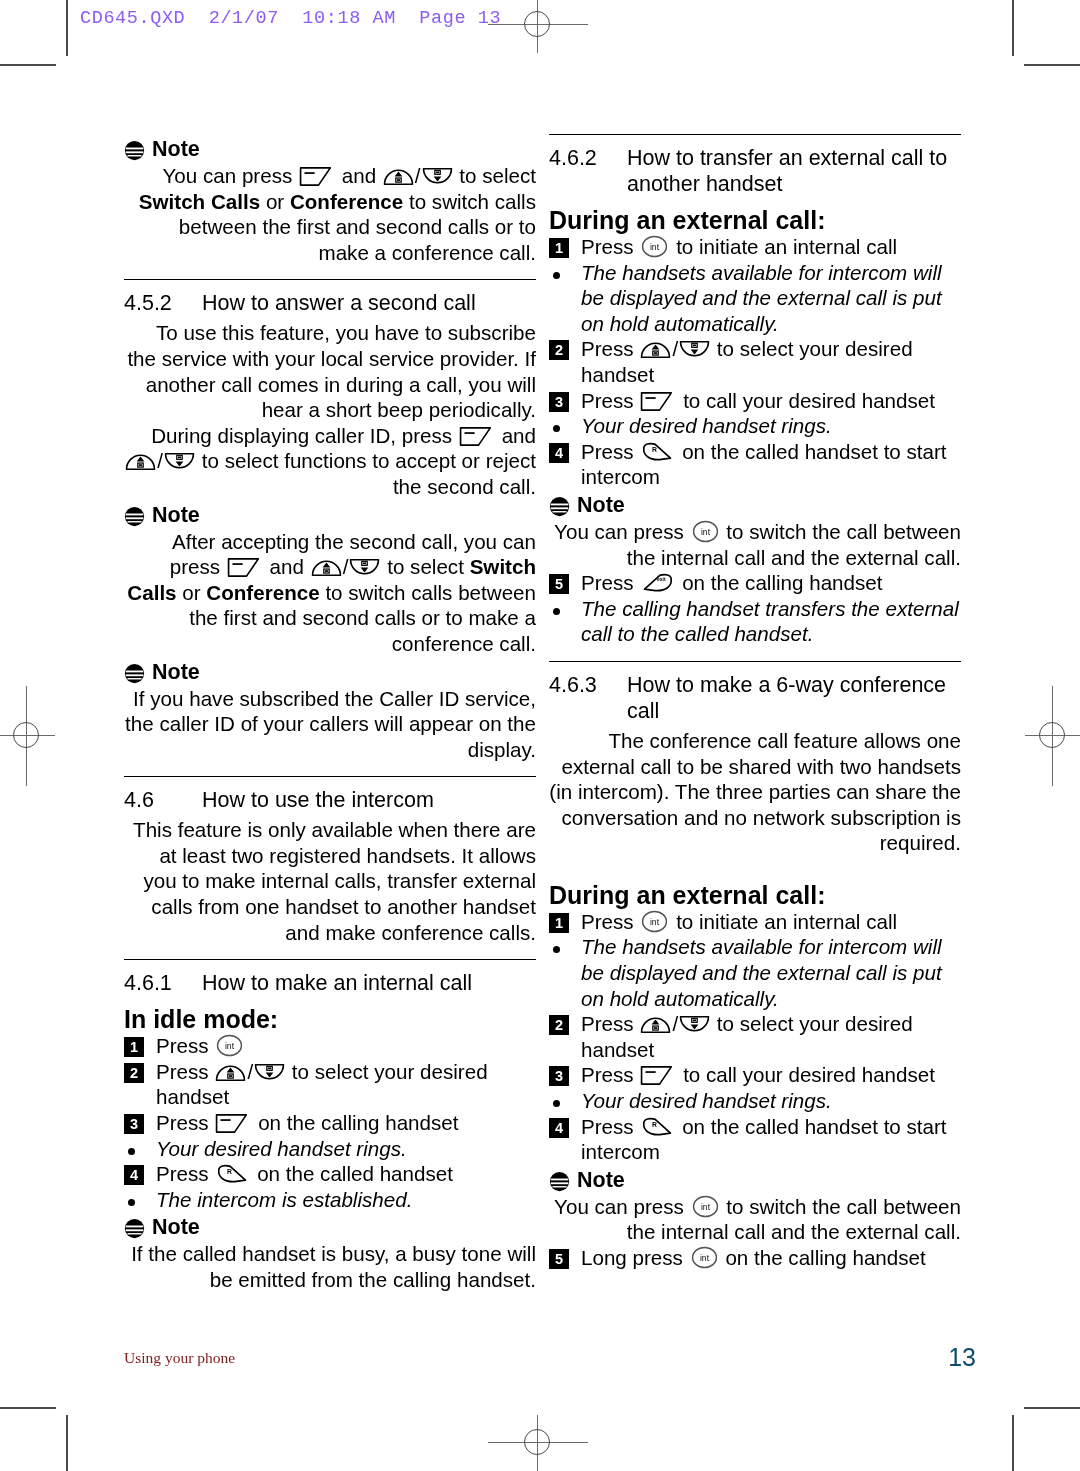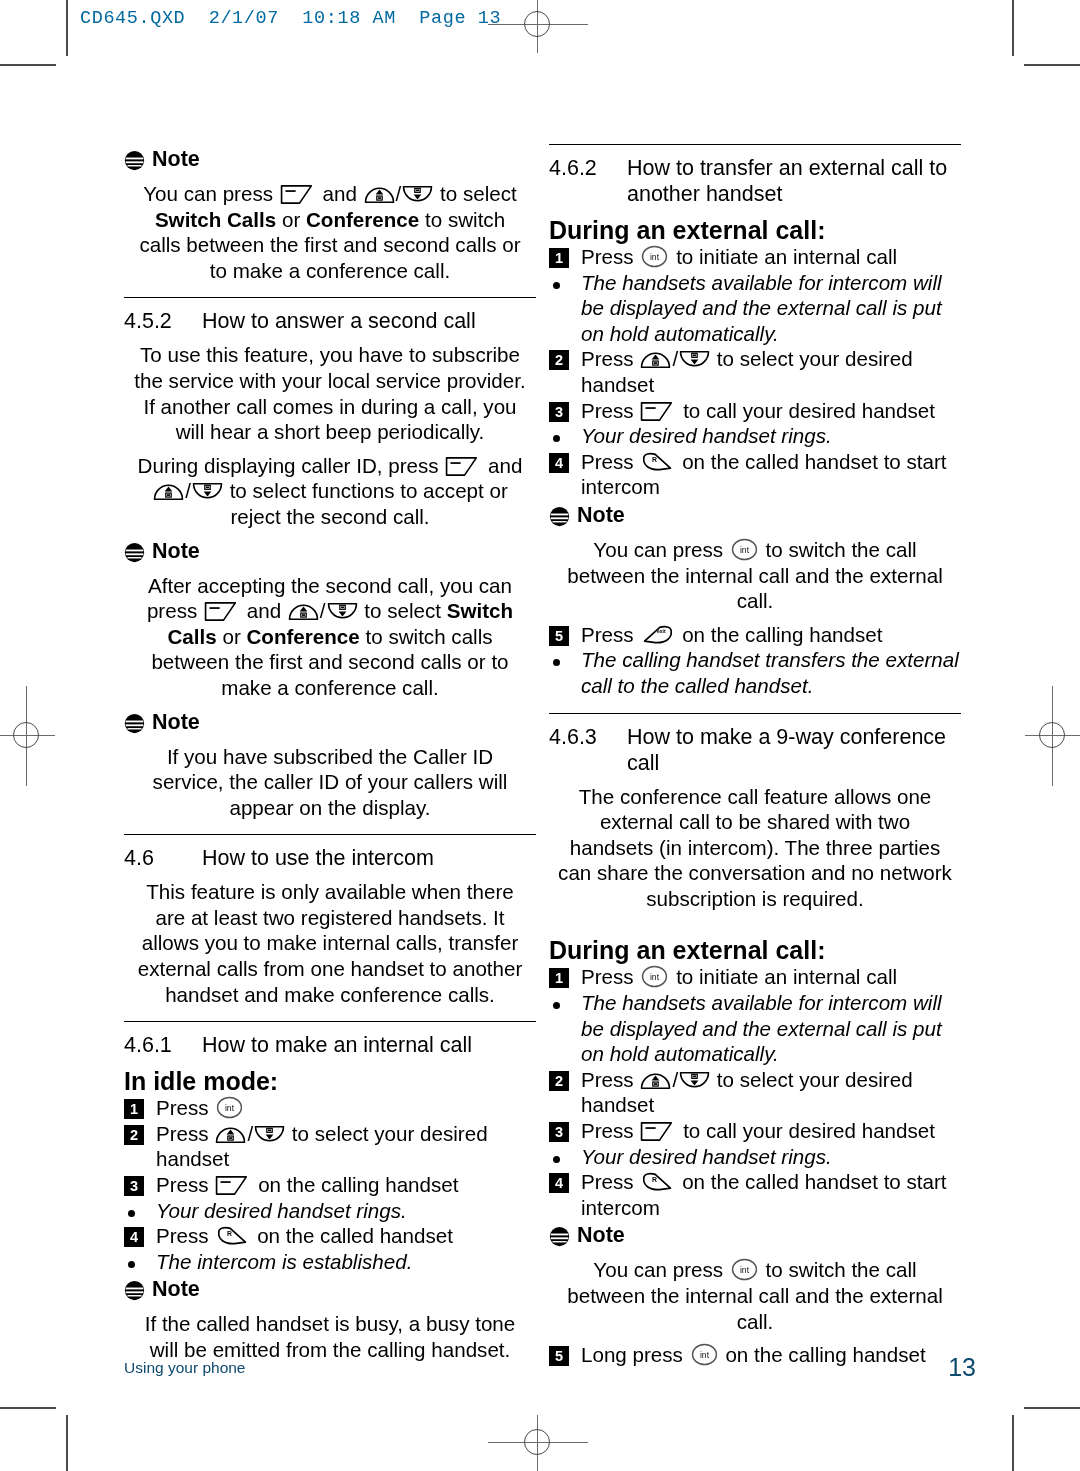--- a/index.html
+++ b/index.html
@@ -50,28 +50,28 @@
   .reg-mark.tall .v { top: -22px; height: 100px; }
 
   
   .file-header {
     position: absolute;
     left: 80px;
     top: 8px;
     font-family: "Liberation Mono", "DejaVu Sans Mono", monospace;
     font-size: 18.5px;
     letter-spacing: 0.6px;
-    color: #0369a1;
+    color: #8b5cf6;
     white-space: pre;
   }
 
   
   .page {
     position: absolute;
-    left: 0; top: 14px;
+    left: 0; top: 4px;
     width: 1080px;
     height: 1230px;
   }
   .col {
     position: absolute;
     top: 130px;
     width: 412px;
     font-size: 20.6px;
     line-height: 25.6px;
   }
@@ -114,22 +114,22 @@
   }
   .note-icon {
     width: 21px; height: 21px;
     display: inline-block;
     flex: 0 0 21px;
     position: relative;
     top: 1px;
   }
 
   p.para {
-    margin: 8px;
-    text-align: center;
+    margin: 0;
+    text-align: right;
   }
 
   
   .step {
     display: flex;
     align-items: flex-start;
     margin: 0;
   }
   .step .marker {
     flex: 0 0 32px;
@@ -172,22 +172,22 @@
   .key svg { display: block; }
 
   b, strong { font-weight: bold; }
 
   
   .footer-left {
     position: absolute;
     left: 124px;
     top: 1345px;
     font-size: 15.5px;
-    color: #0c4a6e;
-    font-family: Liberation Sans, sans-serif;
+    color: #7f1d1d;
+    font-family: Liberation Serif, serif;
   }
   .footer-page {
     position: absolute;
     right: 104px;
     top: 1339px;
     font-size: 25px;
     color: #0c4a6e;
   }
 </style>
 </head>
@@ -554,21 +554,21 @@
       <span class="marker">
           <span class="bullet-dot"></span>
         </span>
       <span class="body ital">The calling handset transfers the external call to the called handset.</span>
     </div>
 
     <div class="rule"></div>
 
     <div class="h-sec">
       <span class="num">4.6.3</span>
-      <span class="txt">How to make a 9-way conference call</span>
+      <span class="txt">How to make a 6-way conference call</span>
     </div>
     <p class="para">The conference call feature allows one external call to be shared with two handsets (in intercom). The three parties can share the conversation and no network subscription is required.</p>
     <div class="h-sub" style="margin-top:26px;">During an external call:</div>
 
     <div class="step">
       <span class="marker">
           <span class="num-box">1</span>
         </span>
       <span class="body">
         <span>Press</span>

